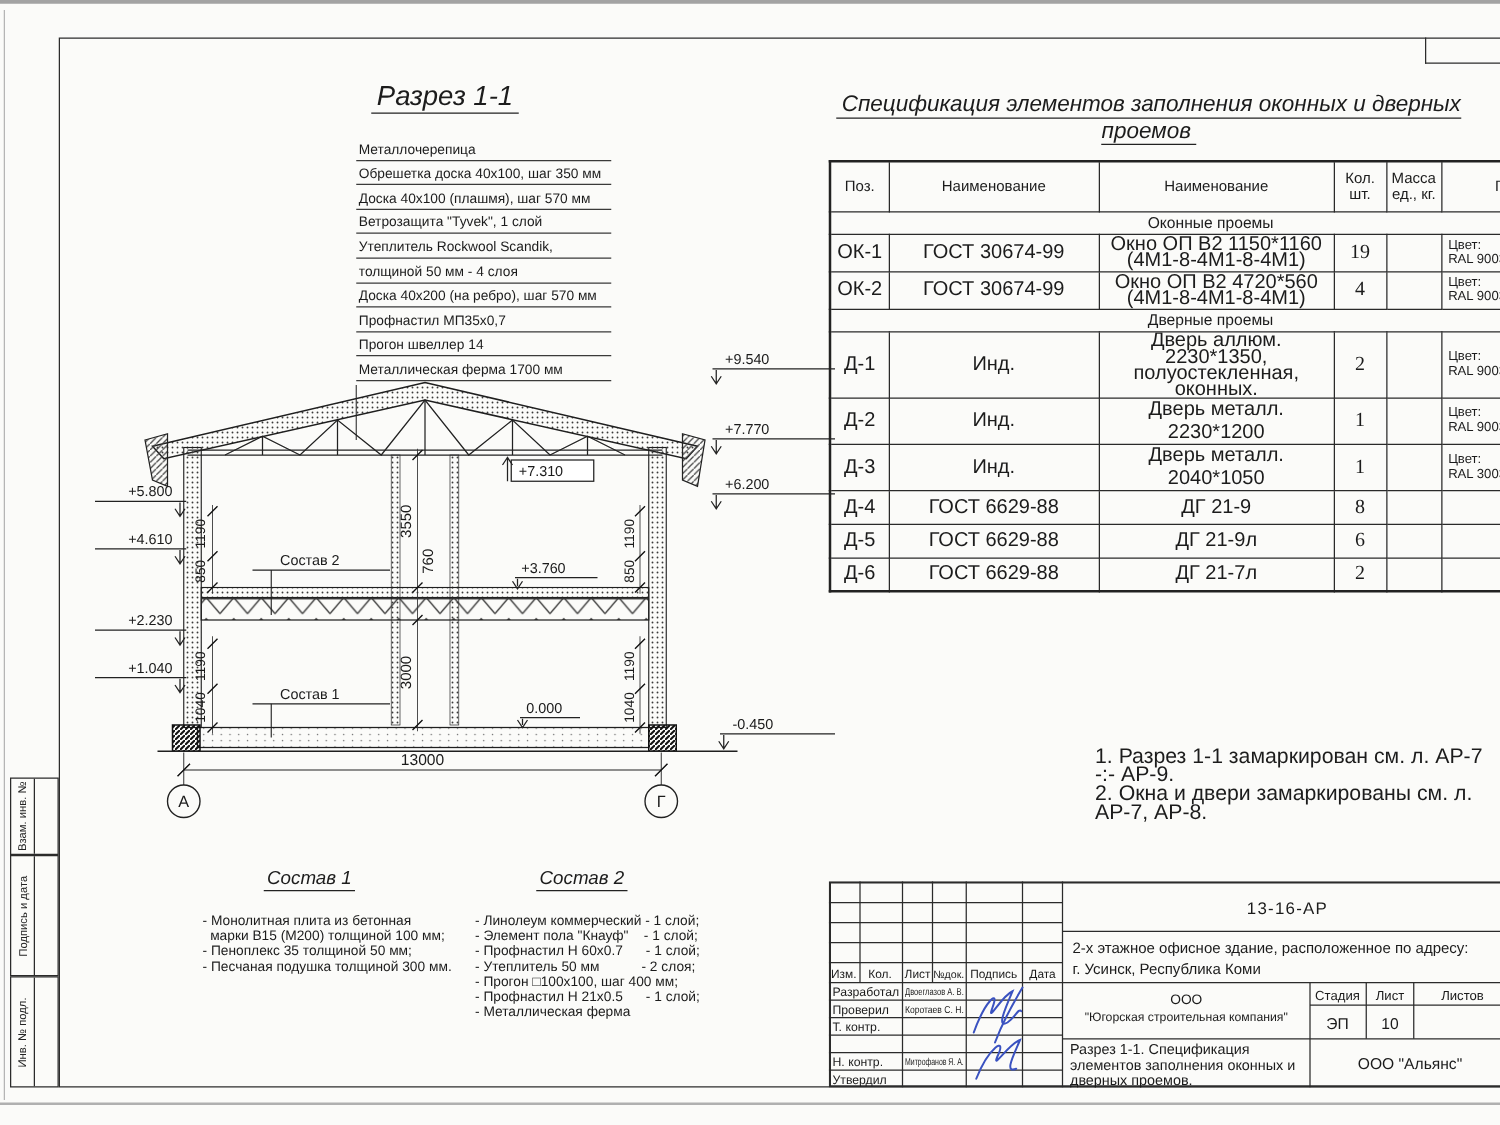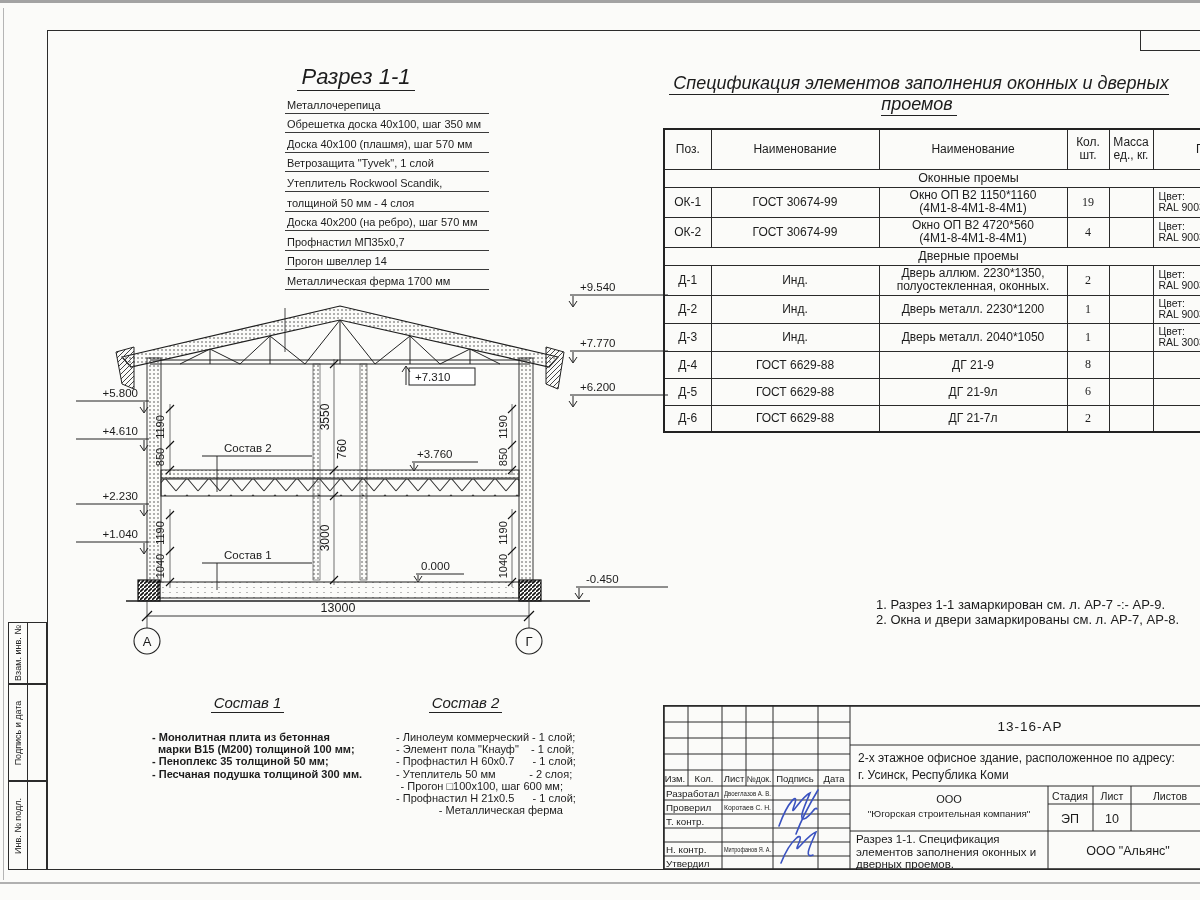--- a/index.html
+++ b/index.html
@@ -20,43 +20,43 @@
   .mbox .split{position:absolute;left:18px;top:0;bottom:0;width:0;border-left:1.1px solid #2b2b2b;}
   .mbox .lab{position:absolute;left:0;top:0;width:18px;height:100%;display:flex;align-items:center;justify-content:center;}
   .mbox .lab span{transform:rotate(-90deg);white-space:nowrap;font-size:9px;color:#222;}
   .m1{top:622px;height:62px;} .m2{top:684px;height:97px;} .m3{top:781px;height:89px;}
   
   .h-title{font-style:italic;text-align:center;}
   .h-title span{border-bottom:1.2px solid #222;padding:0 4px 1px 4px;}
   .sec-title{left:281px;top:64px;width:150px;font-size:22px;}
   .spec-title{left:663px;top:73px;width:512px;font-size:18px;}
   
-  .callout{left:285px;top:94px;width:204px;text-align:right;}
+  .callout{left:285px;top:109px;width:204px;text-align:right;}
   .callout .ln{height:19.6px;box-sizing:border-box;border-bottom:1.1px solid #3a3a3a;
                display:flex;align-items:flex-end;padding:0 0 2px 2px;font-size:11px;white-space:nowrap;}
   
   table.spec{border-collapse:collapse;table-layout:fixed;width:609px;border:2px solid #222;}
   table.spec td{border:1.1px solid #2a2a2a;padding:0;text-align:center;vertical-align:middle;
-                font-size:12px;overflow:hidden;}
+                font-size:16px;overflow:hidden;}
   table.spec td.note{text-align:left;font-size:10.5px;line-height:11.5px;padding-left:5px;}
-  table.spec td.qty{font-family:"Liberation Serif",serif;font-size:12px;text-align:center;}
+  table.spec td.qty{font-family:"Liberation Serif",serif;font-size:16px;text-align:center;}
   table.spec .hdr td{font-size:12px;line-height:13px;}
   table.spec .grp td{font-size:12.5px;}
   table.spec .two{line-height:13px;}
   
-  .notes{left:876px;top:597px;font-size:13px;line-height:15px;}
+  .notes{left:876px;top:597px;font-size:17px;line-height:15px;}
   
   .comp{font-size:11px;}
   .comp .ct{font-style:italic;font-size:15px;text-align:center;margin-bottom:20px;}
   .comp .ct span{border-bottom:1.2px solid #222;padding:0 3px 1px;}
   .comp .li{line-height:12.2px;white-space:pre;}
   .comp1{left:140px;top:694px;width:215px;}
-  .comp1 .li{margin-left:12px;font-weight:bold;}
+  .comp1 .li{margin-left:22px;}
   .comp2{left:368px;top:694px;width:195px;}
-  .comp2 .li{margin-left:28px;text-align:right;}
+  .comp2 .li{margin-left:12px;}
   svg text{fill:#1b1b1b;font-family:"Liberation Sans",sans-serif;}
 </style>
 </head>
 <body>
 
 <div class="page">
 
   <div class="abs edge1"></div>
   <div class="abs edge2"></div>
   <div class="abs edgeV"></div>
@@ -383,21 +383,21 @@
     <div class="li">  марки В15 (М200) толщиной 100 мм;</div>
     <div class="li">- Пеноплекс 35 толщиной 50 мм;</div>
     <div class="li">- Песчаная подушка толщиной 300 мм.</div>
   </div>
   <div class="abs comp comp2">
     <div class="ct"><span>Состав 2</span></div>
     <div class="li">- Линолеум коммерческий - 1 слой;</div>
     <div class="li">- Элемент пола "Кнауф"    - 1 слой;</div>
     <div class="li">- Профнастил Н 60х0.7      - 1 слой;</div>
     <div class="li">- Утеплитель 50 мм           - 2 слоя;</div>
-    <div class="li">- Прогон □100х100, шаг 600 мм;</div>
+    <div class="li">- Прогон □100х100, шаг 400 мм;</div>
     <div class="li">- Профнастил Н 21х0.5      - 1 слой;</div>
     <div class="li">- Металлическая ферма</div>
   </div>
 
   <svg class="abs" style="left:663px;top:705px" width="547" height="165" viewBox="663 705 547 165">
     <g stroke="#2b2b2b" stroke-width="1" fill="none">
       <rect x="663.9" y="705.9" width="545" height="163.2" stroke-width="1.8"></rect>
       <line x1="688" y1="705" x2="688" y2="786"></line>
       <line x1="746" y1="705" x2="746" y2="786"></line>
       <line x1="722" y1="705" x2="722" y2="870"></line>

